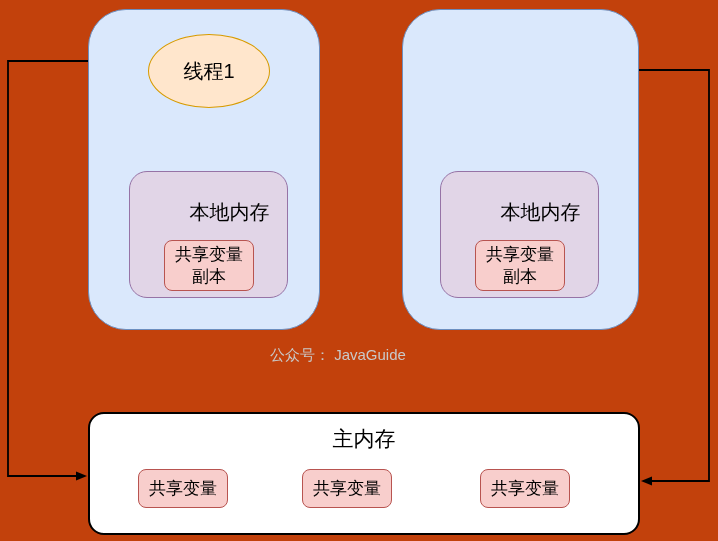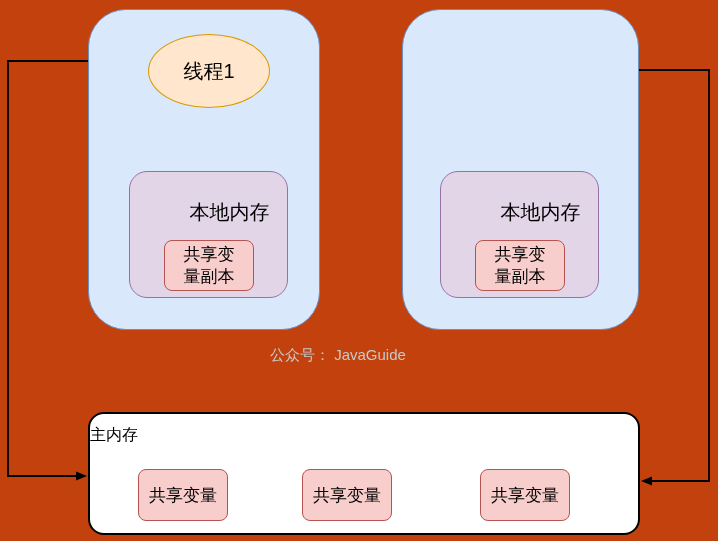--- a/index.html
+++ b/index.html
@@ -88,21 +88,21 @@
     width: 90px; height: 51px;
     background: var(--variable-fill);
     border: 1.3px solid var(--variable-border);
     border-radius: 8px;
     display: flex;
     align-items: center;
     justify-content: center;
     text-align: center;
     font-size: 17px;
     line-height: 1.25;
-    padding: 0 16px;
+    padding: 0 8px;
   }
   .watermark-line {
     position: absolute;
     font-size: 15px;
     color: var(--watermark);
     white-space: nowrap;
   }
   .wm1 { left: 270px; top: 346px; }
   .wm2 { left: 278px; top: 365px; }
   .main-memory {
@@ -110,26 +110,27 @@
     left: 88px; top: 412px;
     width: 552px; height: 123px;
     background: var(--main-memory-fill);
     border: 2px solid var(--main-memory-border);
     border-radius: 16px;
   }
   .main-memory-title {
     position: absolute;
     left: 0; right: 0;
     top: 11px;
-    font-size: 16px;
+    text-align: center;
+    font-size: 21px;
   }
   .shared-variable {
     position: absolute;
     top: 55px;
-    width: 90px; height: 52px;
+    width: 90px; height: 39px;
     background: var(--variable-fill);
     border: 1.3px solid var(--variable-border);
     border-radius: 8px;
     display: flex;
     align-items: center;
     justify-content: center;
     font-size: 17px;
   }
   .sv1 { left: 48px; }
   .sv2 { left: 212px; }

